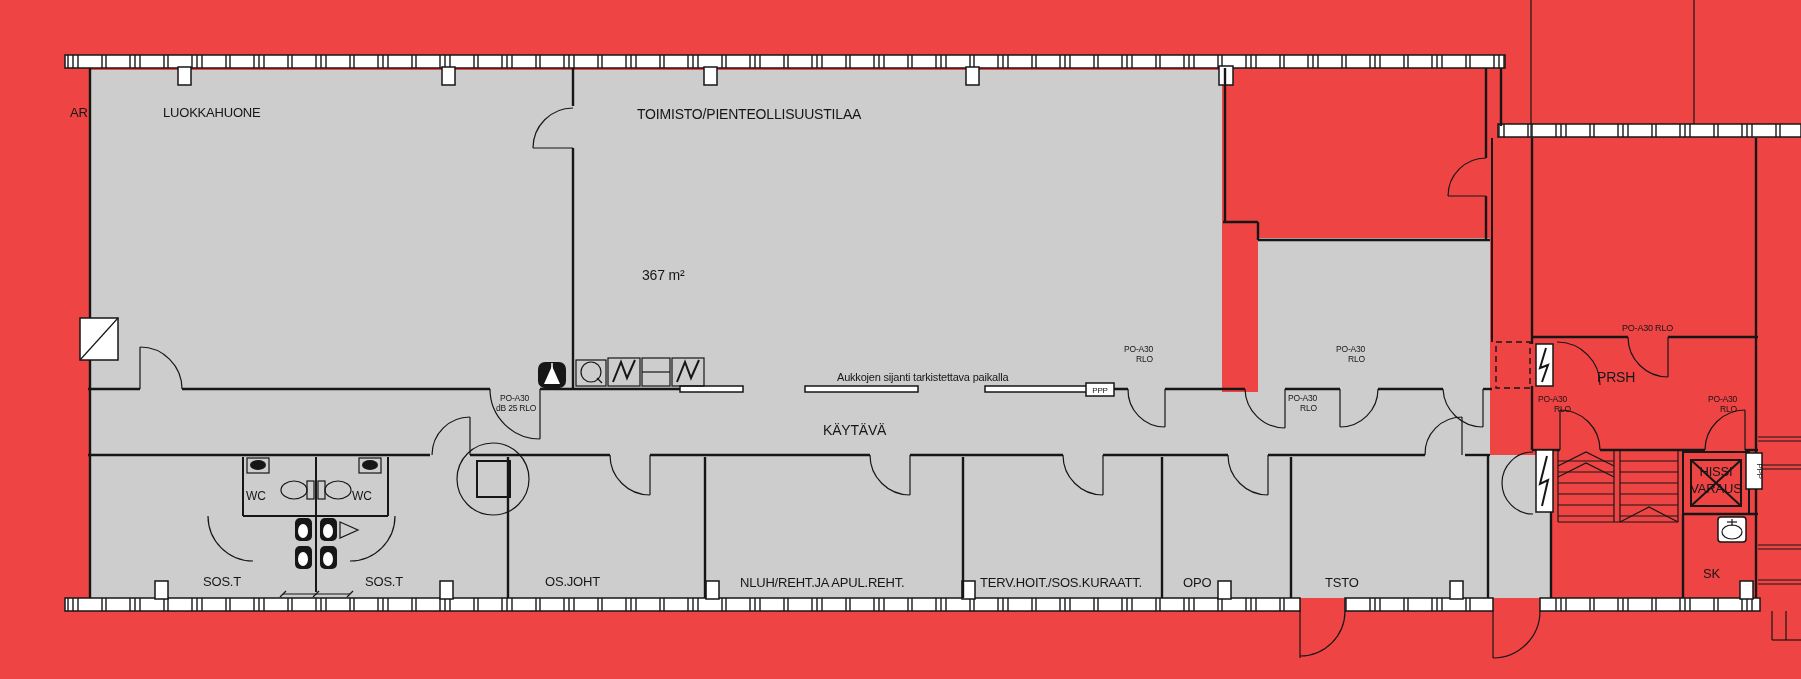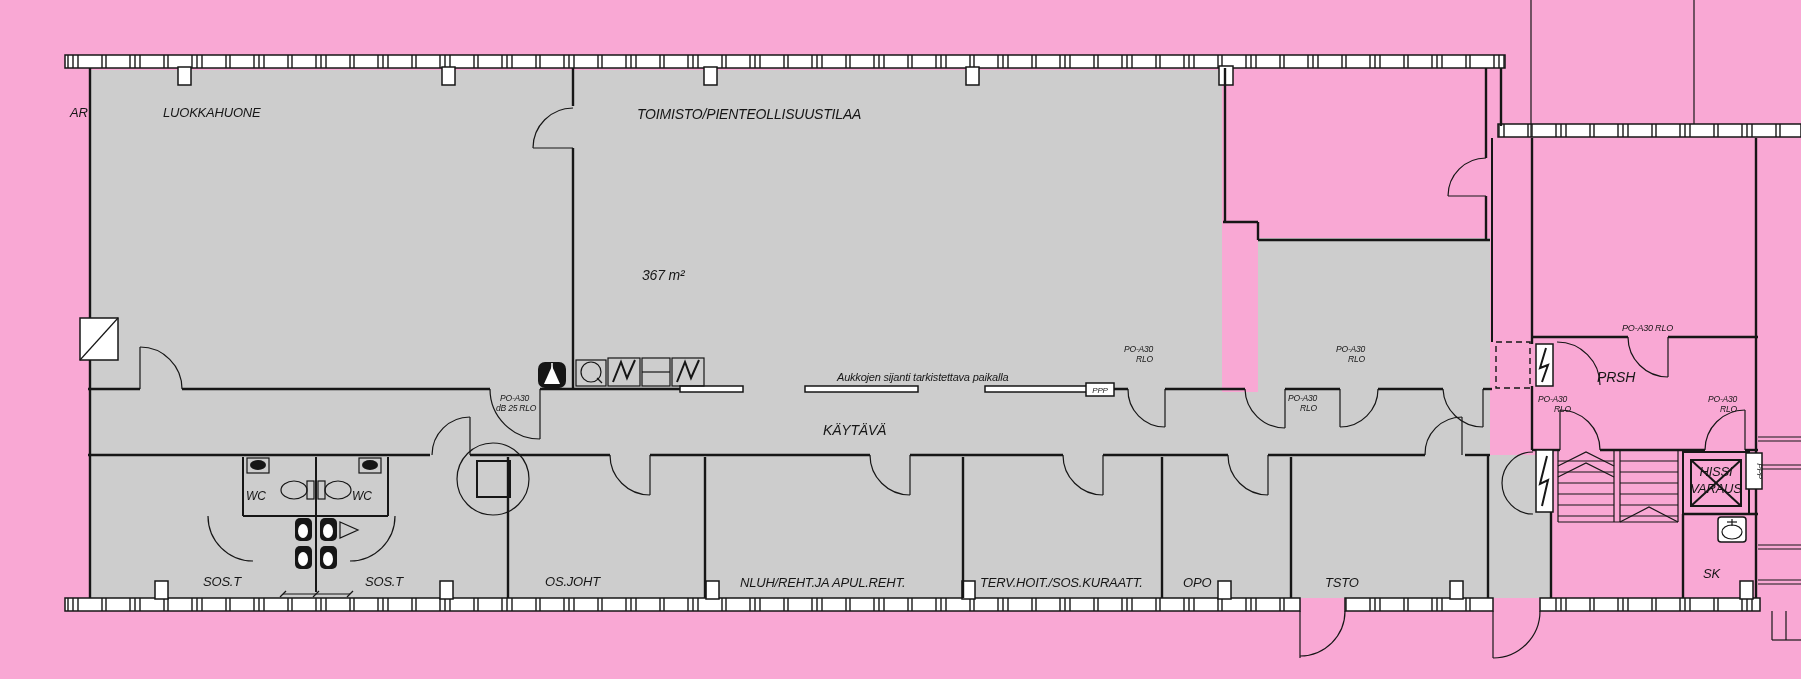--- a/index.html
+++ b/index.html
@@ -1,16 +1,16 @@
 <!DOCTYPE html>
 <html><head>
 <meta charset="utf-8">
 <style>
   html,body{margin:0;padding:0;background:#fff;}
-  #stage{position:relative;width:1801px;height:679px;background:#f9a8d4;overflow:hidden;font-style:italic;}
+  #stage{position:relative;width:1801px;height:679px;background:#ef4444;overflow:hidden;}
   svg{position:absolute;left:0;top:0;}
   text{font-family:"Liberation Sans","DejaVu Sans",sans-serif;fill:#161616;letter-spacing:-0.2px;}
   .t14{font-size:14px;} .t13{font-size:13px;} .t12{font-size:12px;} .t11{font-size:11px;}
   .t9{font-size:9px;} .t8{font-size:8.5px;} .t7{font-size:8px;}
   .w{stroke:#161616;stroke-width:2.4;fill:none;}
   .w2{stroke:#161616;stroke-width:2;fill:none;}
   .thin{stroke:#161616;stroke-width:1.2;fill:none;}
   .gray{fill:#cdcdcd;stroke:none;}
   .whitebox{fill:#ffffff;stroke:#161616;stroke-width:1.5;}
   .blackfill{fill:#161616;stroke:none;}

